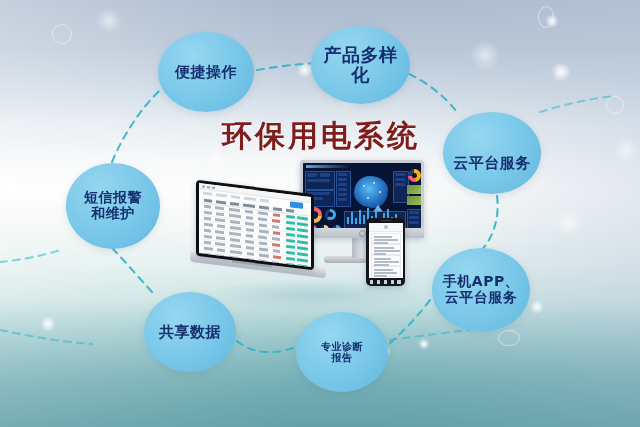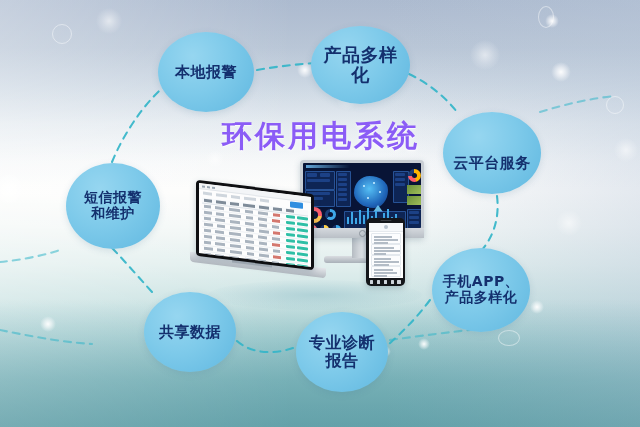--- a/index.html
+++ b/index.html
@@ -180,21 +180,21 @@
       <path d="M112,162 C126,128 150,96 172,80"></path>
     </g>
     <g fill="none" stroke="#35b6c9" stroke-width="2.1" stroke-linecap="round" stroke-dasharray="7 6" opacity="0.55">
       <path d="M0,262 C20,260 42,256 60,250"></path>
       <path d="M540,112 C566,104 592,98 616,96"></path>
       <path d="M390,340 C420,336 450,332 470,330"></path>
       <path d="M0,330 C30,336 60,342 92,344"></path>
     </g>
   </svg>
 
-  <div id="title" style="position:absolute;left:222px;top:116px;font-size:30px;font-weight:800;color:#8b5cf6;letter-spacing:3px;
+  <div id="title" style="position:absolute;left:222px;top:116px;font-size:30px;font-weight:800;color:#7f1d1d;letter-spacing:3px;
               text-shadow:0 1px 0 rgba(255,255,255,.7),0 2px 4px rgba(255,255,255,.55);">环保用电系统</div>
 
   <div id="devices">
 
     <div class="floor-ellipse"></div>
 
     <div class="mon-foot"></div>
     <div class="mon-neck"></div>
     <div class="mon-body">
       <div class="mon-screen">
@@ -426,34 +426,34 @@
         <i></i>
         <i></i>
         <i></i>
         <i></i>
       </div>
     </div>
   </div>
 
   <div id="bubbles">
       <div class="bubble" style="left: 158px; top: 32px; width: 96px; height: 80px;">
-        <span style="font-size: 15px;">本地报警</span>
+        <span style="font-size: 15px;">便捷操作</span>
       </div>
       <div class="bubble" style="left: 311px; top: 26px; width: 99px; height: 78px;">
         <span style="font-size: 18px;">产品多样化</span>
       </div>
       <div class="bubble" style="left: 443px; top: 112px; width: 98px; height: 82px;">
         <span style="font-size: 15px; margin-top: 20px;">云平台服务</span>
       </div>
       <div class="bubble" style="left: 432px; top: 248px; width: 98px; height: 84px;">
         <span style="font-size: 14px;">手机APP、
-产品多样化</span>
+云平台服务</span>
       </div>
       <div class="bubble" style="left: 296px; top: 312px; width: 92px; height: 80px;">
-        <span style="font-size: 16px;">专业诊断
+        <span style="font-size: 10px;">专业诊断
 报告</span>
       </div>
       <div class="bubble" style="left: 144px; top: 292px; width: 92px; height: 80px;">
         <span style="font-size: 15px;">共享数据</span>
       </div>
       <div class="bubble" style="left: 66px; top: 163px; width: 94px; height: 86px;">
         <span style="font-size: 14px;">短信报警
 和维护</span>
       </div>
     </div>

